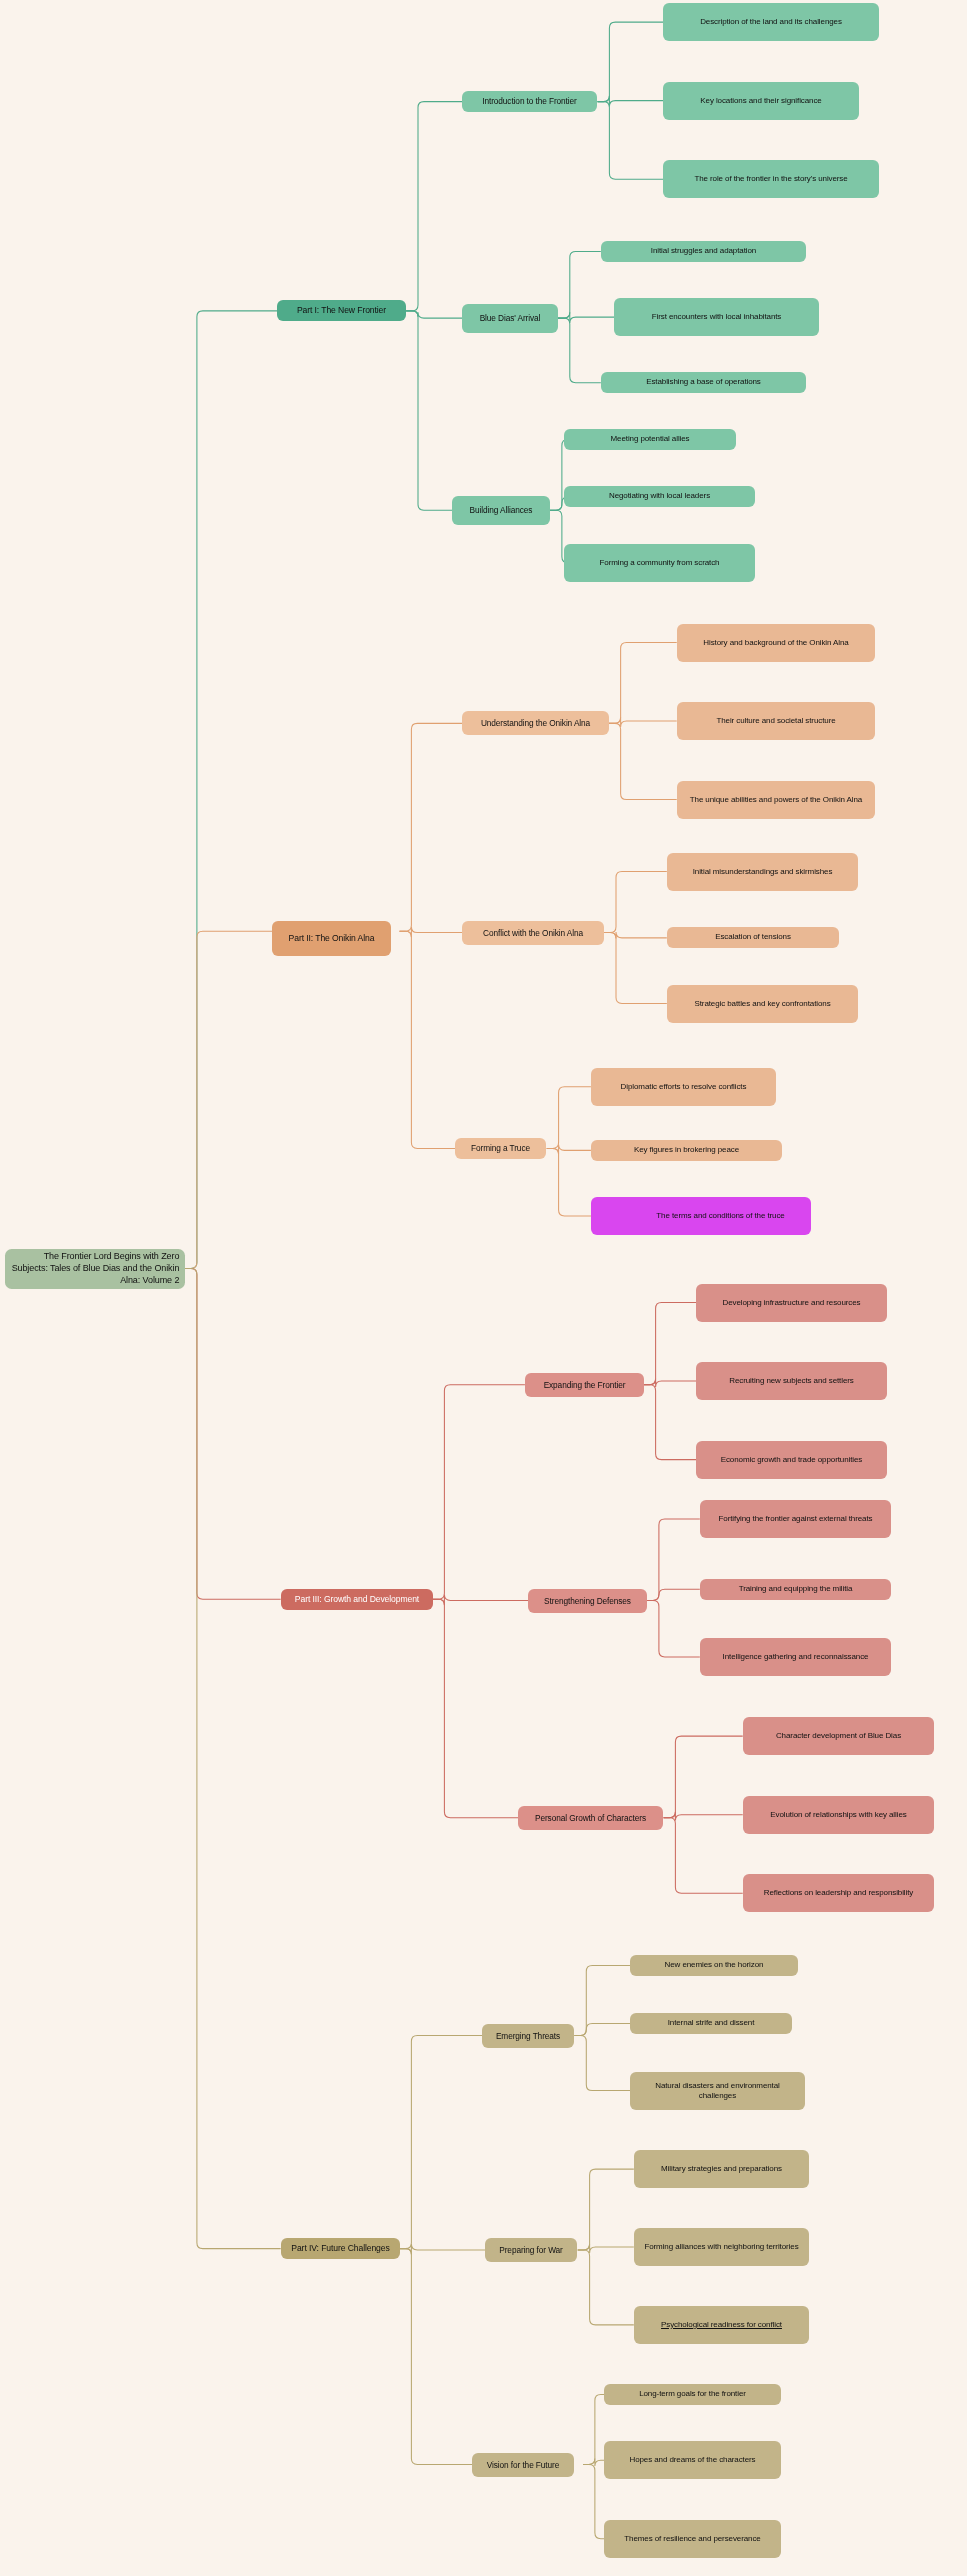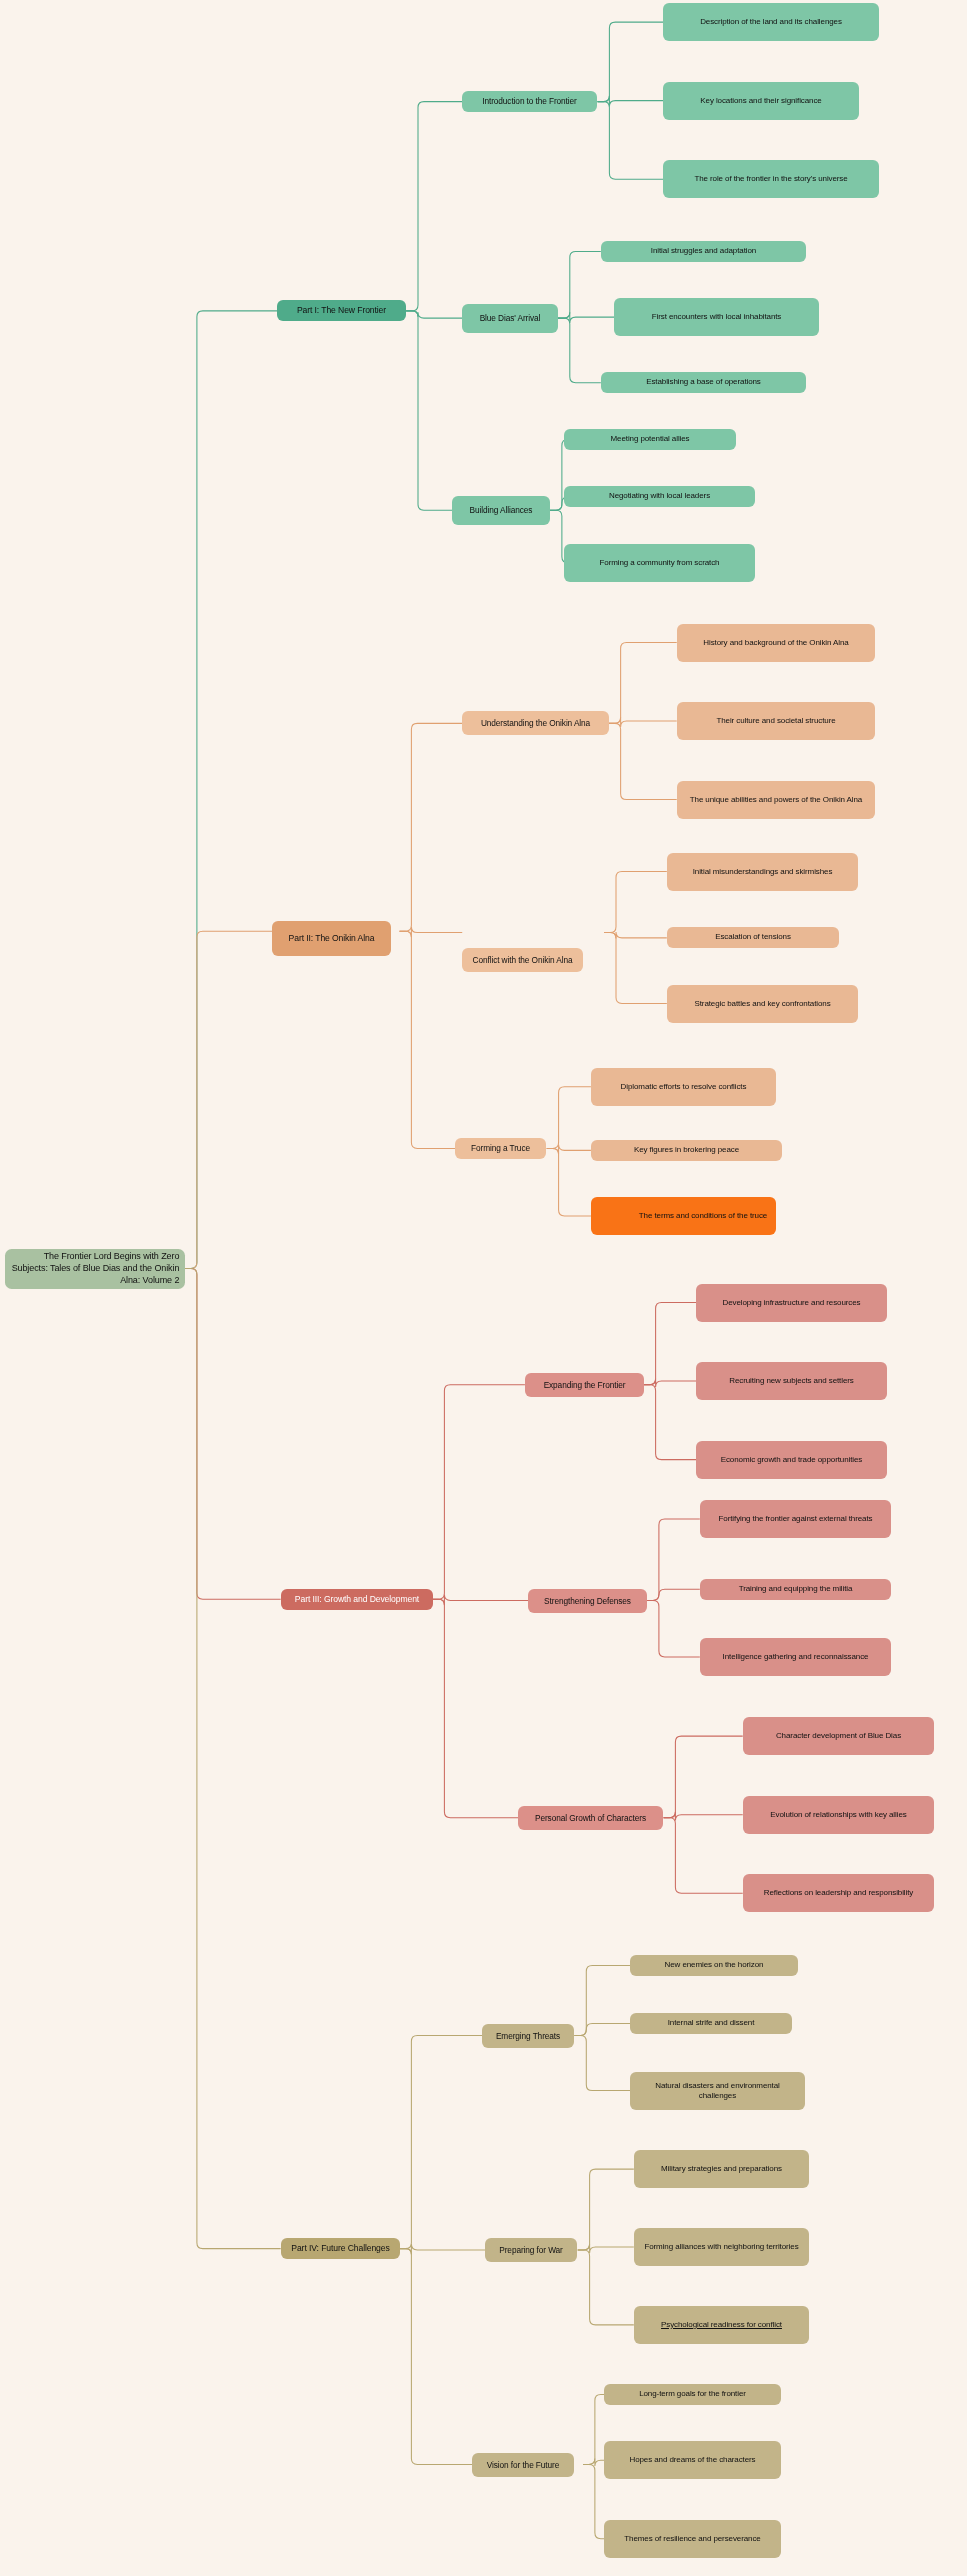--- a/index.html
+++ b/index.html
@@ -156,42 +156,42 @@
       </div>
       <div class="node leaf" style="left: 677px; top: 624px; width: 198px; min-height: 38px; height: 38px; background: rgb(233, 184, 148);">
         <span>History and background of the Onikin Alna</span>
       </div>
       <div class="node leaf" style="left: 677px; top: 702px; width: 198px; min-height: 38px; height: 38px; background: rgb(233, 184, 148);">
         <span>Their culture and societal structure</span>
       </div>
       <div class="node leaf" style="left: 677px; top: 781px; width: 198px; min-height: 38px; height: 38px; background: rgb(233, 184, 148);">
         <span>The unique abilities and powers of the Onikin Alna</span>
       </div>
-      <div class="node sub" style="left: 462px; top: 921px; width: 121px; min-height: 24px; height: 24px; background: rgb(237, 191, 155); margin-top: 27px;">
+      <div class="node sub" style="left: 462px; top: 921px; width: 142px; min-height: 24px; height: 24px; background: rgb(237, 191, 155);">
         <span>Conflict with the Onikin Alna</span>
       </div>
       <div class="node leaf" style="left: 667px; top: 853px; width: 191px; min-height: 38px; height: 38px; background: rgb(233, 184, 148);">
         <span>Initial misunderstandings and skirmishes</span>
       </div>
       <div class="node leaf" style="left: 667px; top: 927px; width: 172px; min-height: 21px; height: 21px; background: rgb(233, 184, 148);">
         <span>Escalation of tensions</span>
       </div>
       <div class="node leaf" style="left: 667px; top: 985px; width: 191px; min-height: 38px; height: 38px; background: rgb(233, 184, 148);">
         <span>Strategic battles and key confrontations</span>
       </div>
       <div class="node sub" style="left: 455px; top: 1138px; width: 91px; min-height: 21px; height: 21px; background: rgb(237, 191, 155);">
         <span>Forming a Truce</span>
       </div>
       <div class="node leaf" style="left: 591px; top: 1068px; width: 185px; min-height: 38px; height: 38px; background: rgb(233, 184, 148);">
         <span>Diplomatic efforts to resolve conflicts</span>
       </div>
       <div class="node leaf" style="left: 591px; top: 1140px; width: 191px; min-height: 21px; height: 21px; background: rgb(233, 184, 148);">
         <span>Key figures in brokering peace</span>
       </div>
-      <div class="node leaf" style="left: 591px; top: 1197px; width: 185px; min-height: 38px; height: 38px; background: #f97316; padding-left: 45px;">
+      <div class="node leaf" style="left: 591px; top: 1197px; width: 220px; min-height: 38px; height: 38px; background: #d946ef; padding-left: 45px;">
         <span>The terms and conditions of the truce</span>
       </div>
       <div class="node part white-text" style="left: 281px; top: 1589px; width: 152px; min-height: 21px; height: 21px; background: rgb(204, 107, 96);">
         <span>Part III: Growth and Development</span>
       </div>
       <div class="node sub" style="left: 525px; top: 1373px; width: 119px; min-height: 24px; height: 24px; background: rgb(220, 144, 137);">
         <span>Expanding the Frontier</span>
       </div>
       <div class="node leaf" style="left: 696px; top: 1284px; width: 191px; min-height: 38px; height: 38px; background: rgb(217, 144, 137);">
         <span>Developing infrastructure and resources</span>

